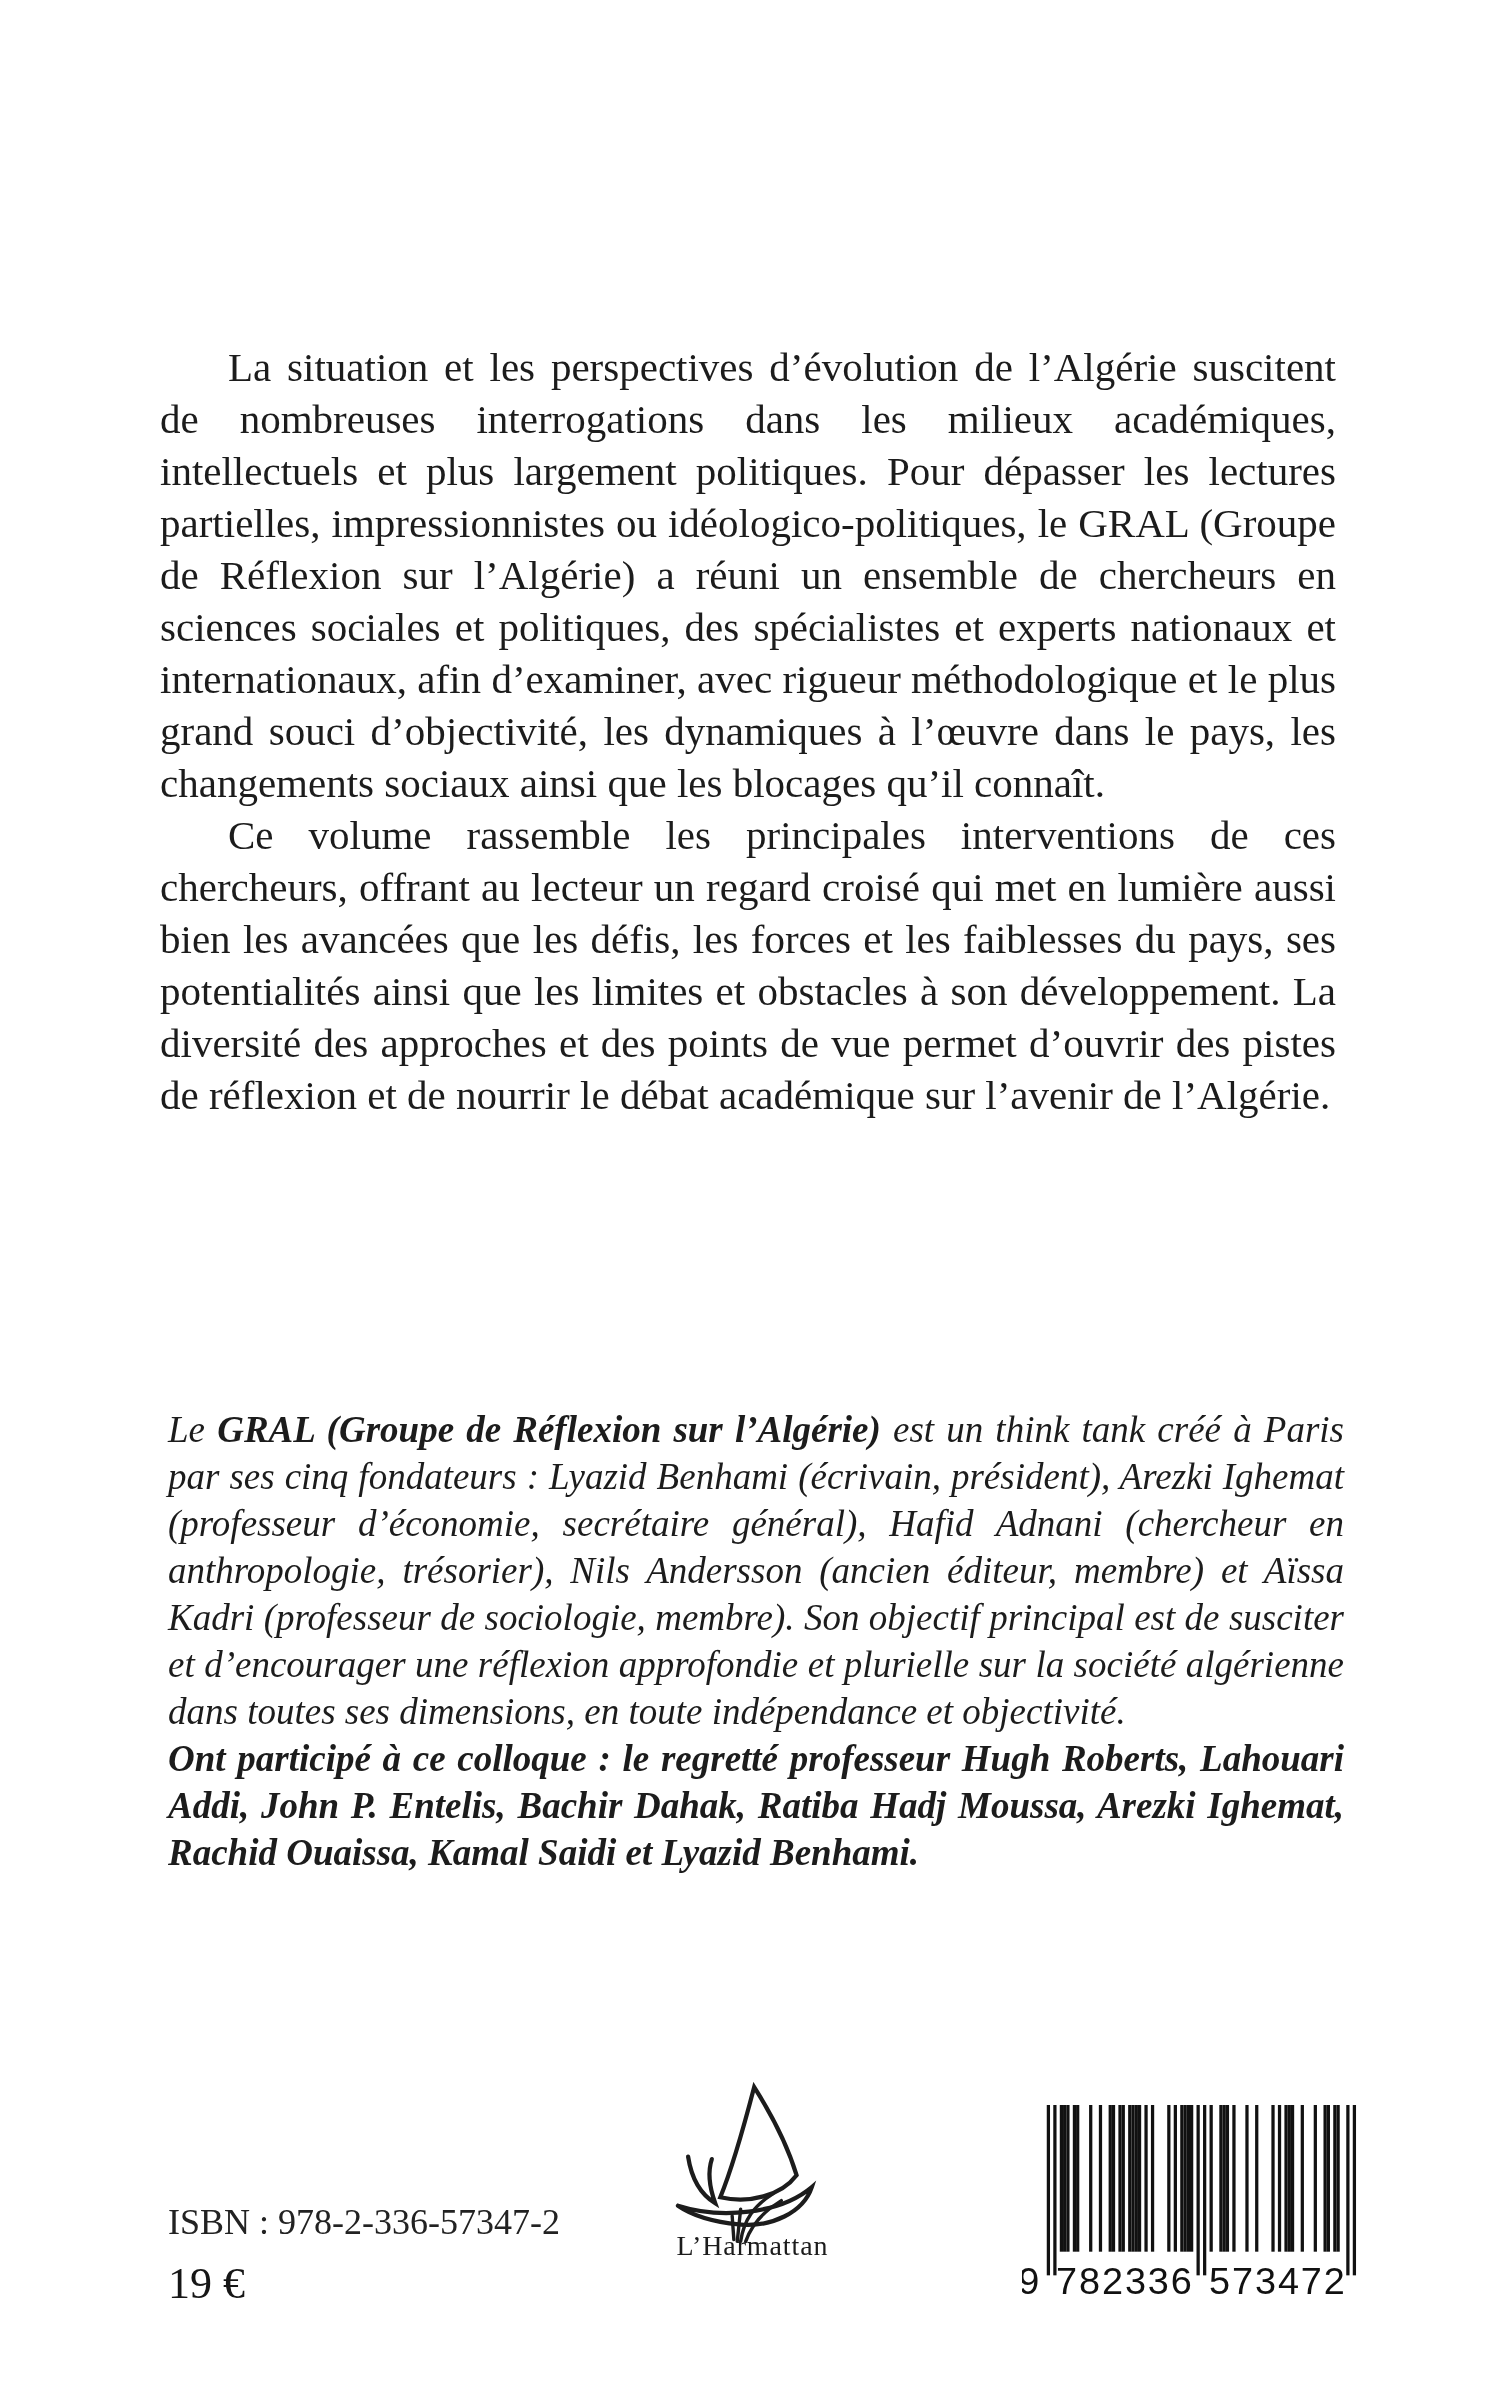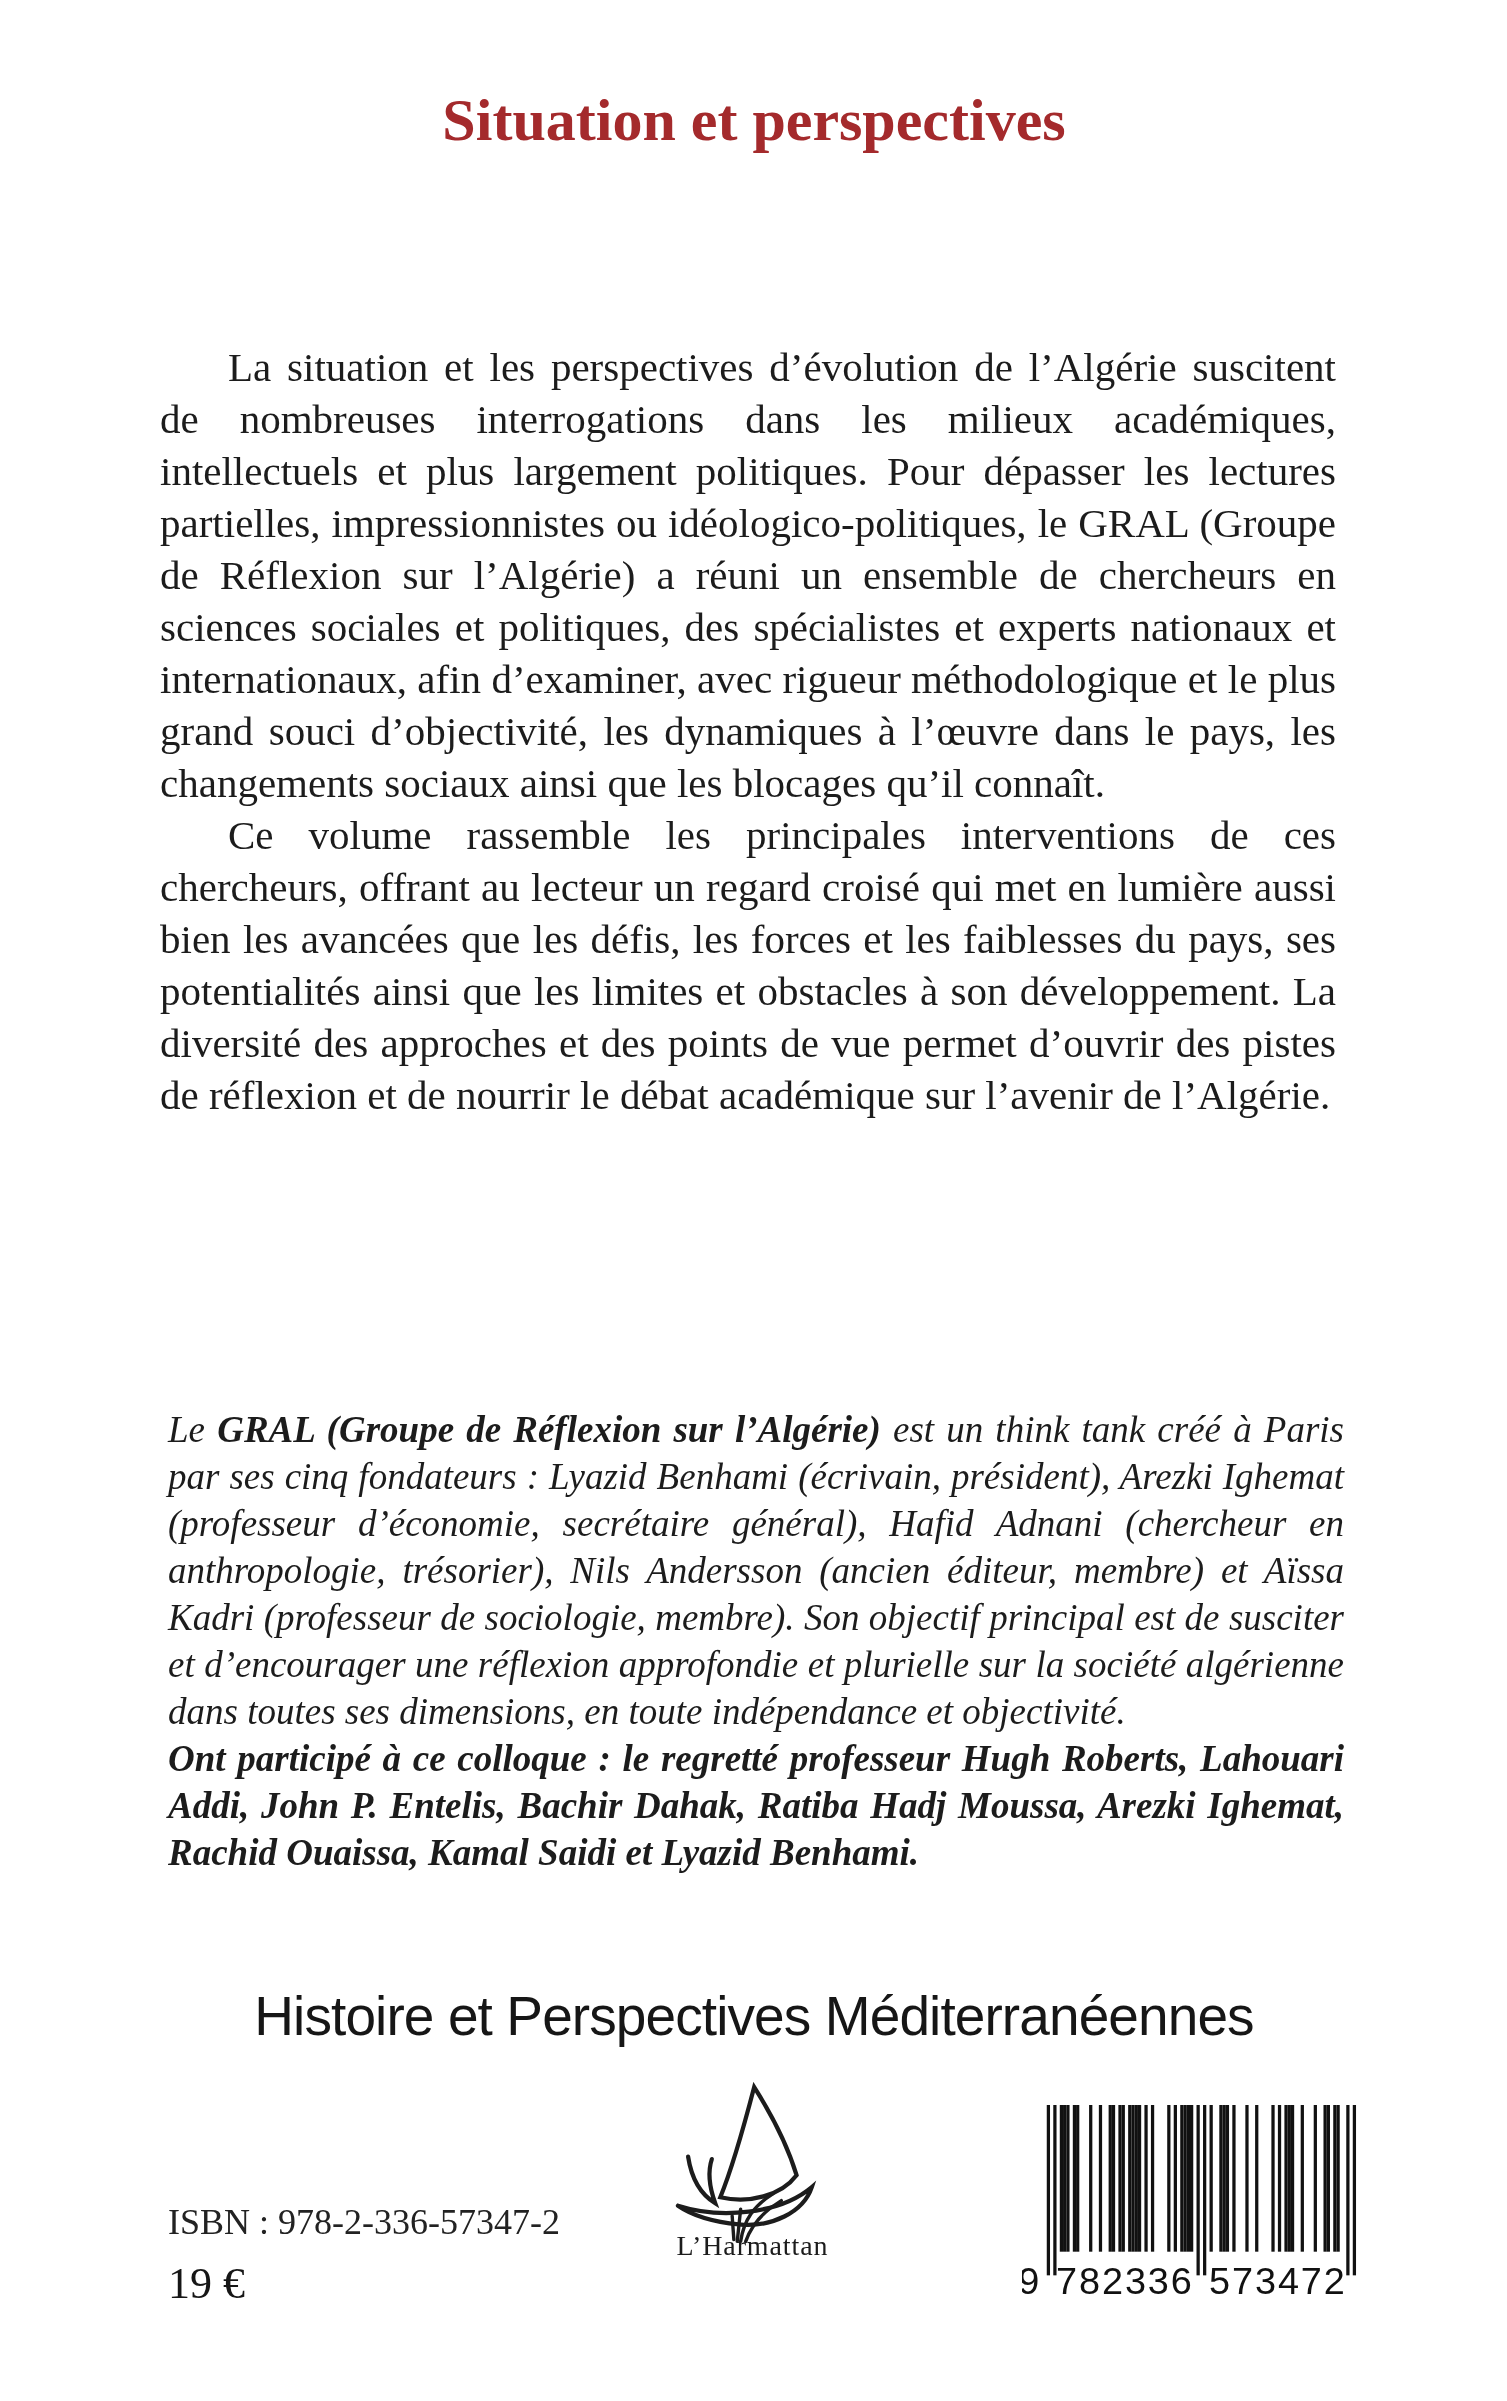--- a/index.html
+++ b/index.html
@@ -48,35 +48,33 @@
   .barcode-wrap{
     position:absolute;left:1022px;top:2105px;width:341px;height:194px;
   }
 </style>
 </head>
 <body>
 
 <div class="page">
 
   <div class="title">
-    <div>Situation et perspectives</div>
   </div>
 
   <div class="synopsis">
     <p>La situation et les perspectives d’évolution de l’Algérie suscitent de nombreuses interrogations dans les milieux académiques, intellectuels et plus largement politiques. Pour dépasser les lectures partielles, impressionnistes ou idéologico-politiques, le GRAL (Groupe de Réflexion sur l’Algérie) a réuni un ensemble de chercheurs en sciences sociales et politiques, des spécialistes et experts nationaux et internationaux, afin d’examiner, avec rigueur méthodologique et le plus grand souci d’objectivité, les dynamiques à l’œuvre dans le pays, les changements sociaux ainsi que les blocages qu’il connaît.</p>
     <p>Ce volume rassemble les principales interventions de ces chercheurs, offrant au lecteur un regard croisé qui met en lumière aussi bien les avancées que les défis, les forces et les faiblesses du pays, ses potentialités ainsi que les limites et obstacles à son développement. La diversité des approches et des points de vue permet d’ouvrir des pistes de réflexion et de nourrir le débat académique sur l’avenir de l’Algérie.</p>
   </div>
 
   <div class="about">
     <span>Le </span><span class="lead-bold">GRAL (Groupe de Réflexion sur l’Algérie)</span><span> est un think tank créé à Paris par ses cinq fondateurs : Lyazid Benhami (écrivain, président), Arezki Ighemat (professeur d’économie, secrétaire général), Hafid Adnani (chercheur en anthropologie, trésorier), Nils Andersson (ancien éditeur, membre) et Aïssa Kadri (professeur de sociologie, membre). Son objectif principal est de susciter et d’encourager une réflexion approfondie et plurielle sur la société algérienne dans toutes ses dimensions, en toute indépendance et objectivité.</span>
   </div>
 
   <div class="participants">Ont participé à ce colloque : le regretté professeur Hugh Roberts, Lahouari Addi, John P. Entelis, Bachir Dahak, Ratiba Hadj Moussa, Arezki Ighemat, Rachid Ouaissa, Kamal Saidi et Lyazid Benhami.</div>
 
-  <div class="collection">Histoire et Perspectives Méditerranéennes</div>
 
   <div class="isbn">ISBN : 978-2-336-57347-2</div>
 
   <div class="price">19 €</div>
 
   <div class="publisher">
     <svg width="189" height="161" viewBox="0 0 220 190" aria-hidden="true">
       <g fill="none" stroke="#1c1c1c" stroke-width="5" stroke-linecap="round">
 
         <path d="M112,6 C100,52 86,102 72,136 C106,144 144,134 162,110 C150,70 131,36 112,6 Z"></path>

